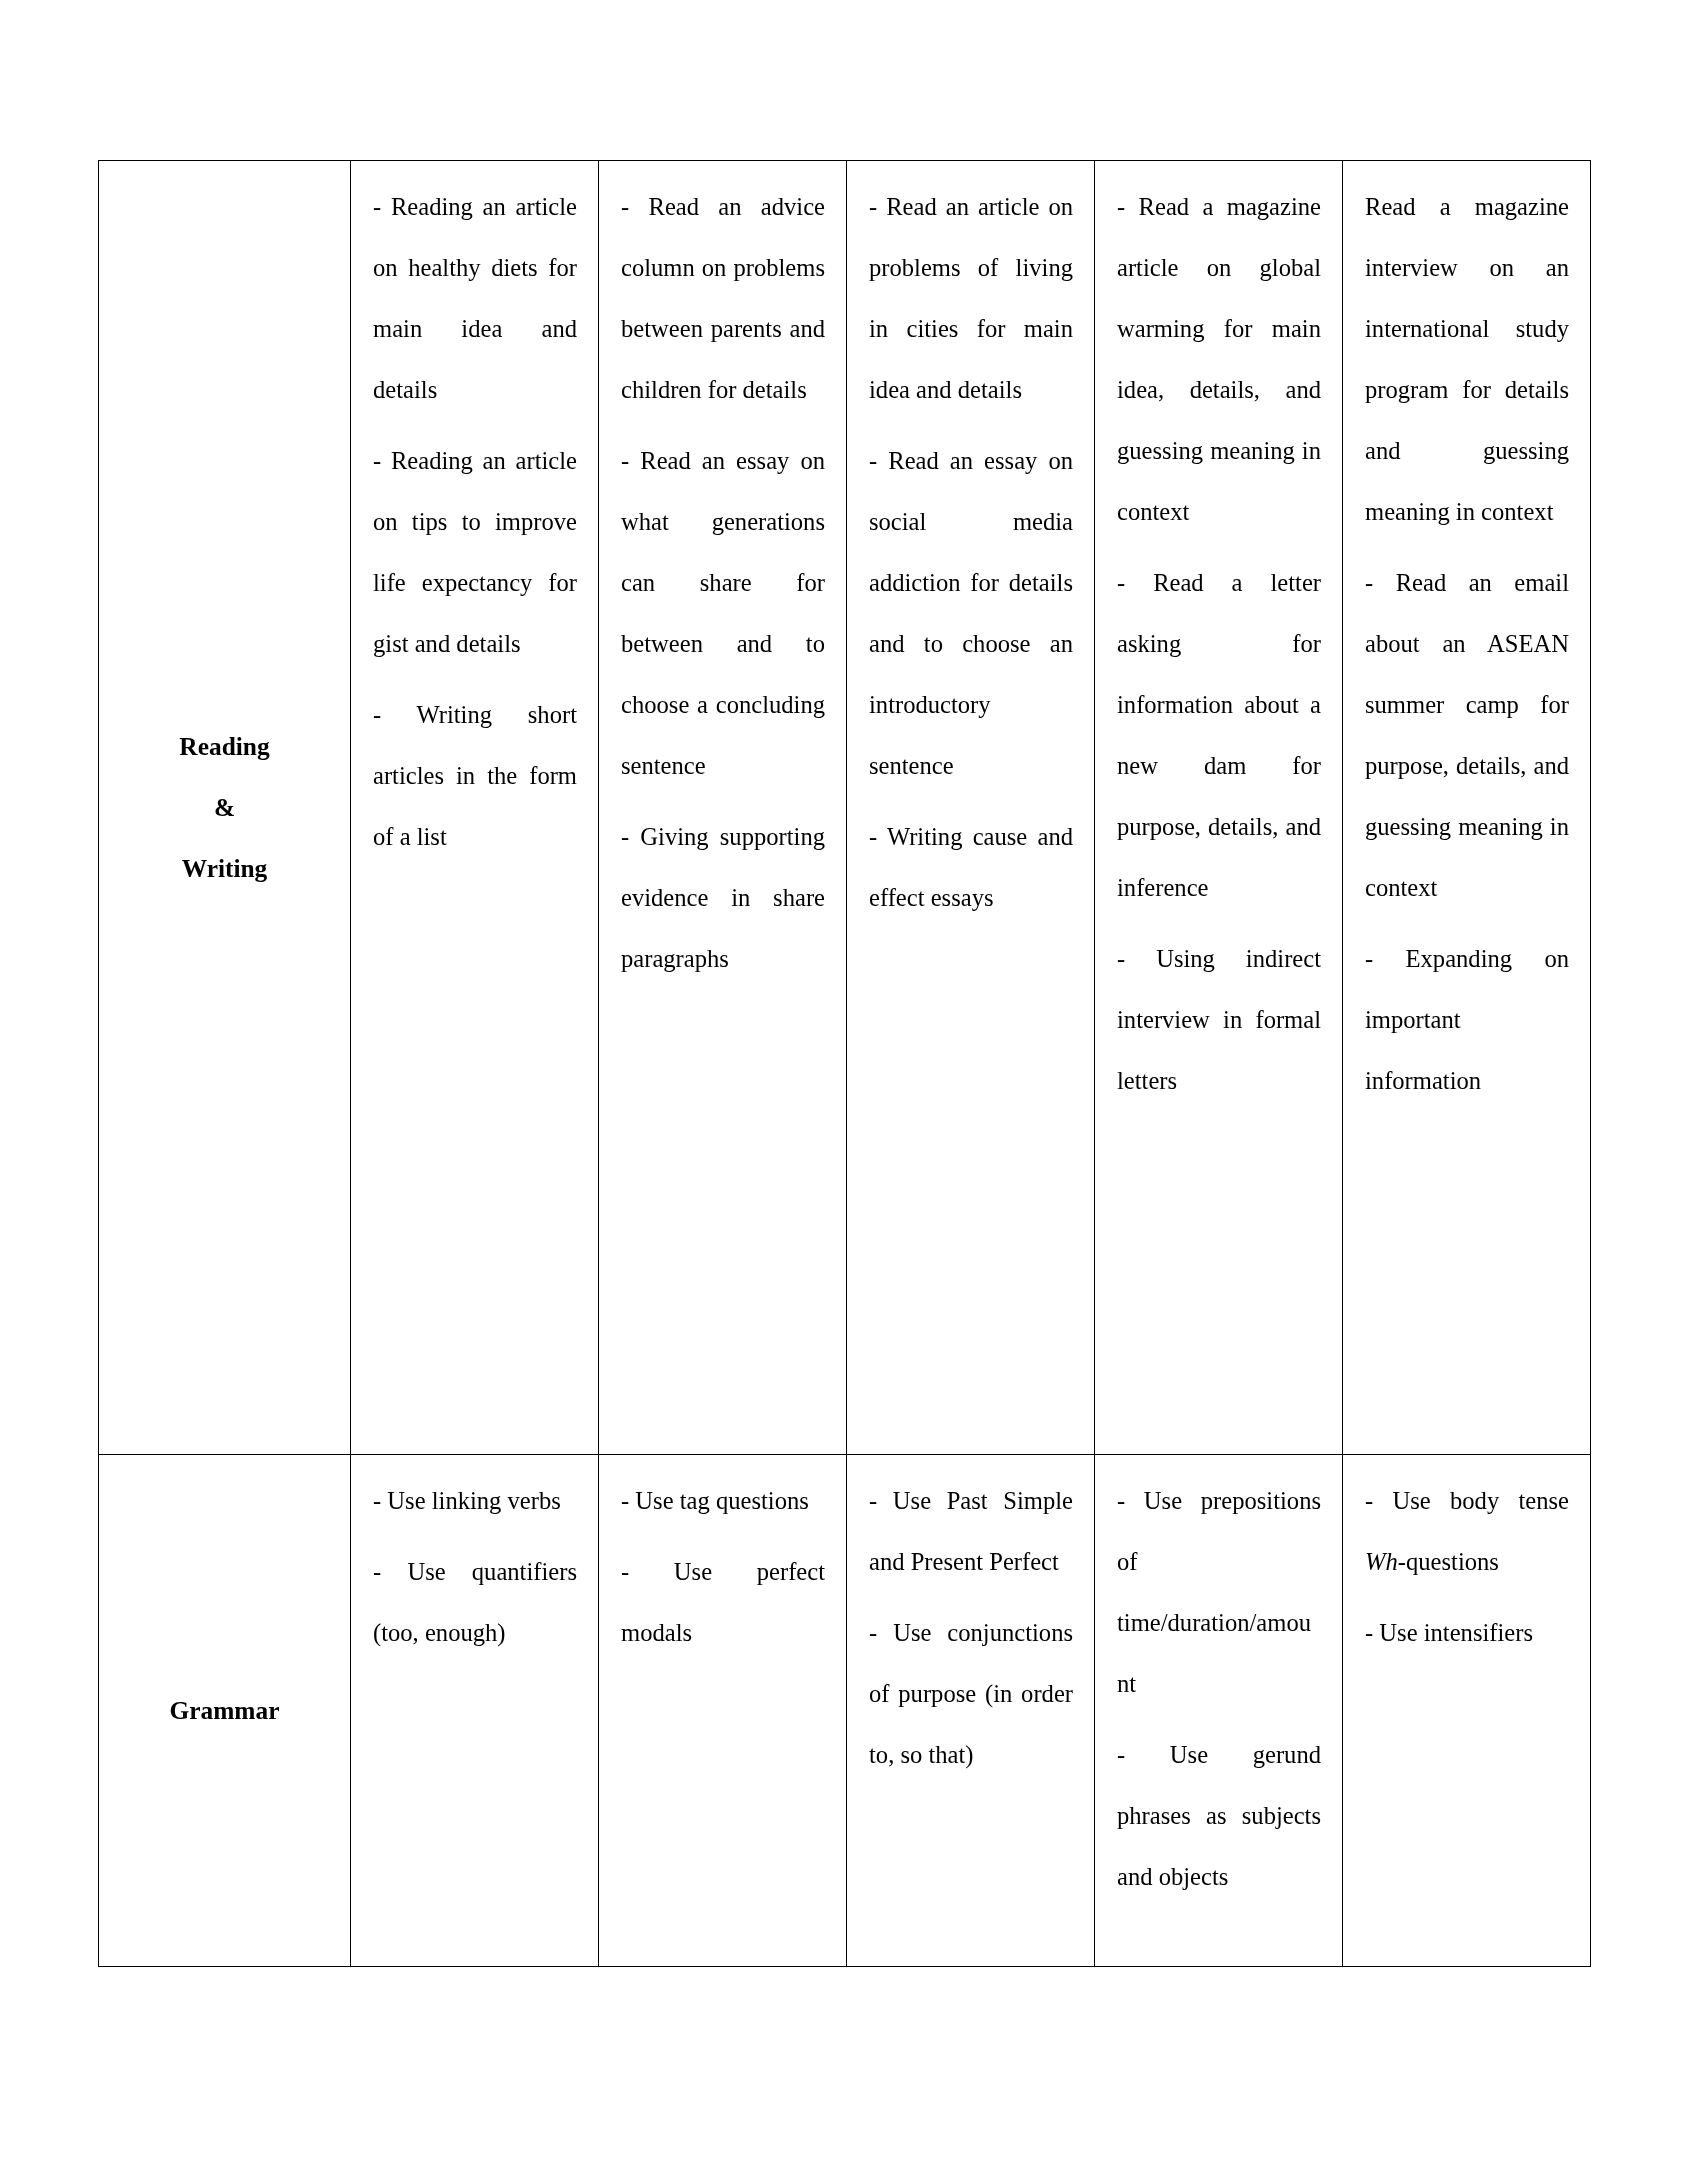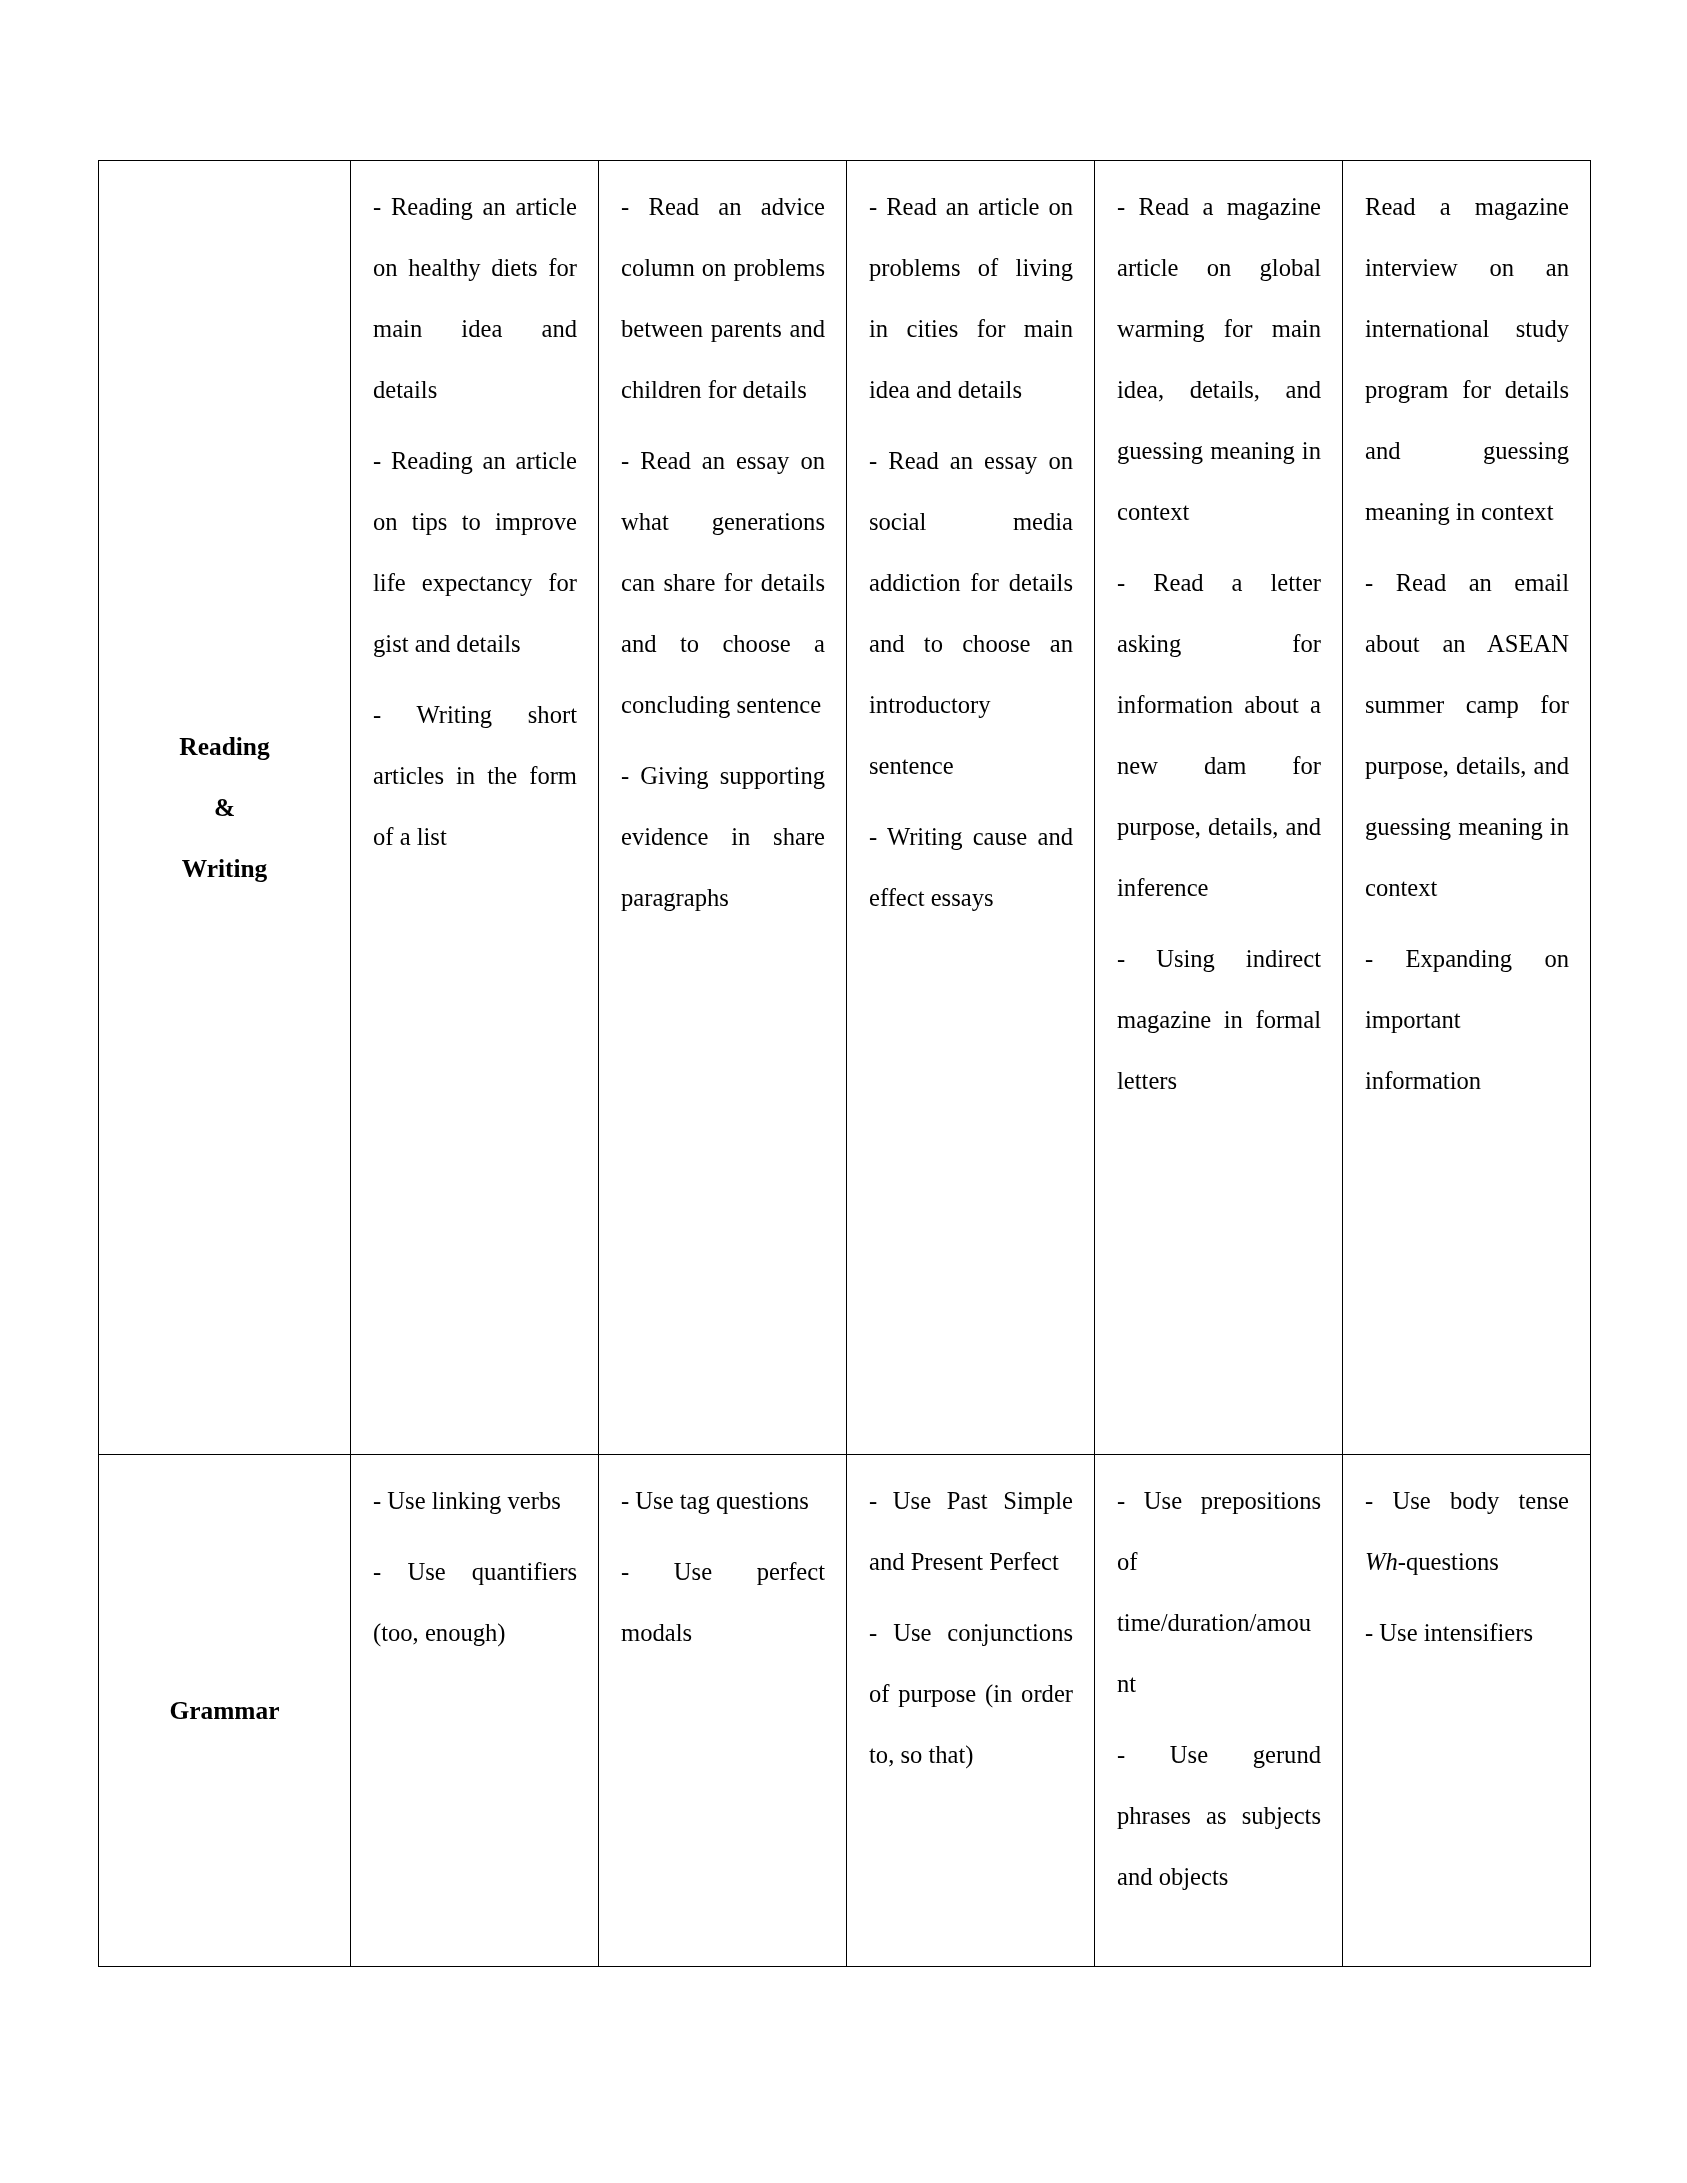--- a/index.html
+++ b/index.html
@@ -85,32 +85,32 @@
         <td class="label-cell">Reading
 &amp;
 Writing</td>
         <td class="content-cell">
           <p class="item">- Reading an article on healthy diets for main idea and details</p>
           <p class="item">- Reading an article on tips to improve life expectancy for gist and details</p>
           <p class="item">- Writing short articles in the form of a list</p>
         </td>
         <td class="content-cell">
           <p class="item">- Read an advice column on problems between parents and children for details</p>
-          <p class="item">- Read an essay on what generations can share for details and to choose a concluding sentence</p>
+          <p class="item">- Read an essay on what generations can share for between and to choose a concluding sentence</p>
           <p class="item">- Giving supporting evidence in share paragraphs</p>
         </td>
         <td class="content-cell">
           <p class="item">- Read an article on problems of living in cities for main idea and details</p>
           <p class="item">- Read an essay on social media addiction for details and to choose an introductory sentence</p>
           <p class="item">- Writing cause and effect essays</p>
         </td>
         <td class="content-cell">
           <p class="item">- Read a magazine article on global warming for main idea, details, and guessing meaning in context</p>
           <p class="item">- Read a letter asking for information about a new dam for purpose, details, and inference</p>
-          <p class="item">- Using indirect magazine in formal letters</p>
+          <p class="item">- Using indirect interview in formal letters</p>
         </td>
         <td class="content-cell">
           <p class="item">Read a magazine interview on an international study program for details and guessing meaning in context</p>
           <p class="item">- Read an email about an ASEAN summer camp for purpose, details, and guessing meaning in context</p>
           <p class="item">- Expanding on important information</p>
         </td>
       </tr>
       <tr class="row-gr">
         <td class="label-cell">Grammar</td>
         <td class="content-cell">

